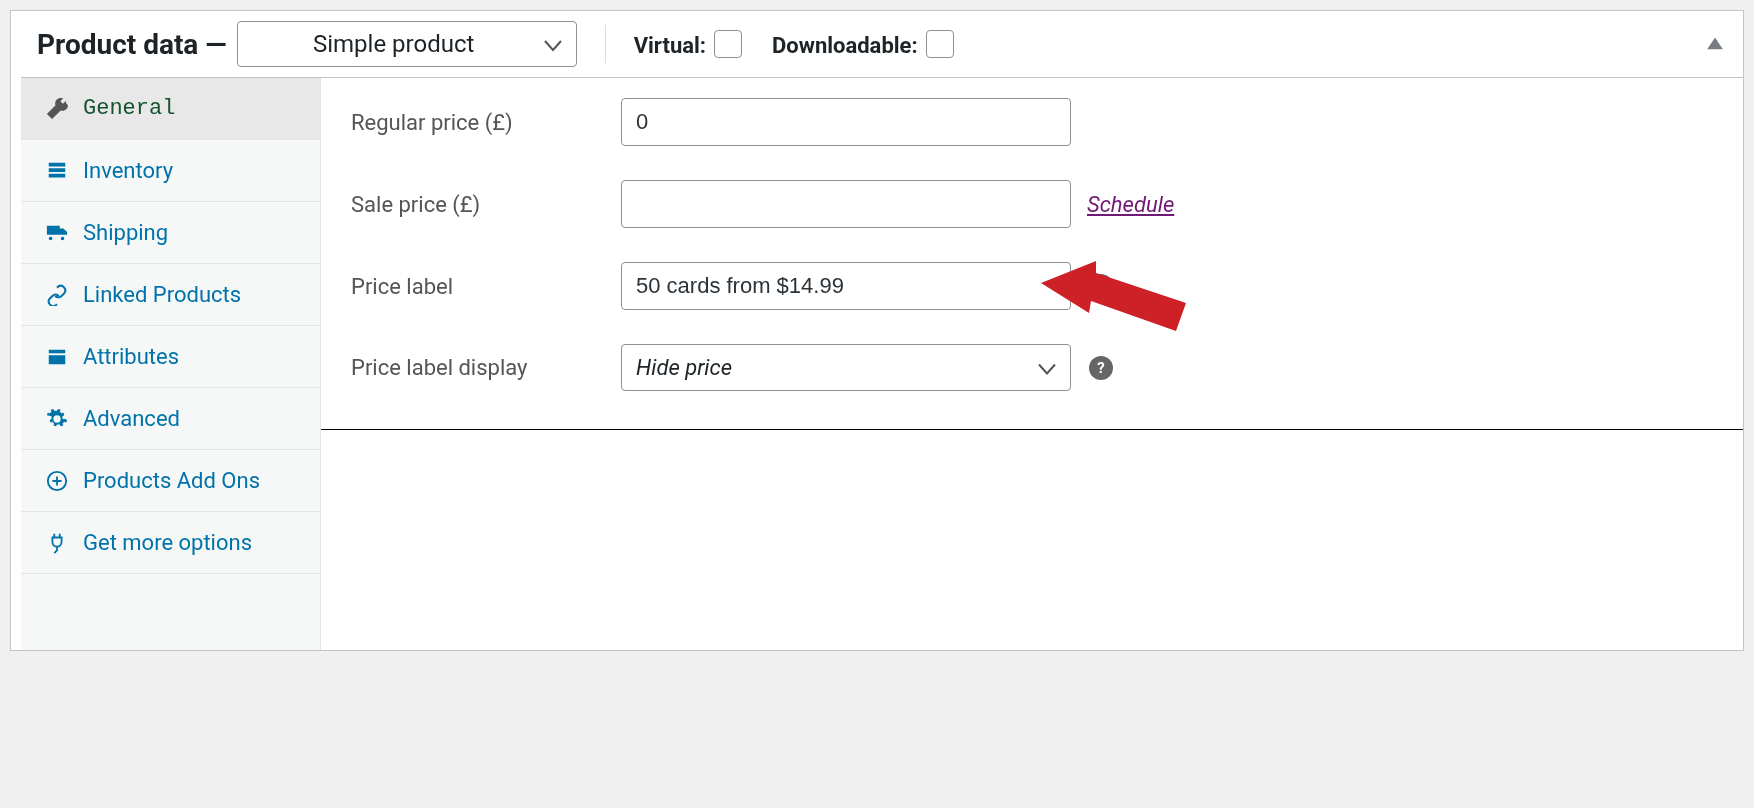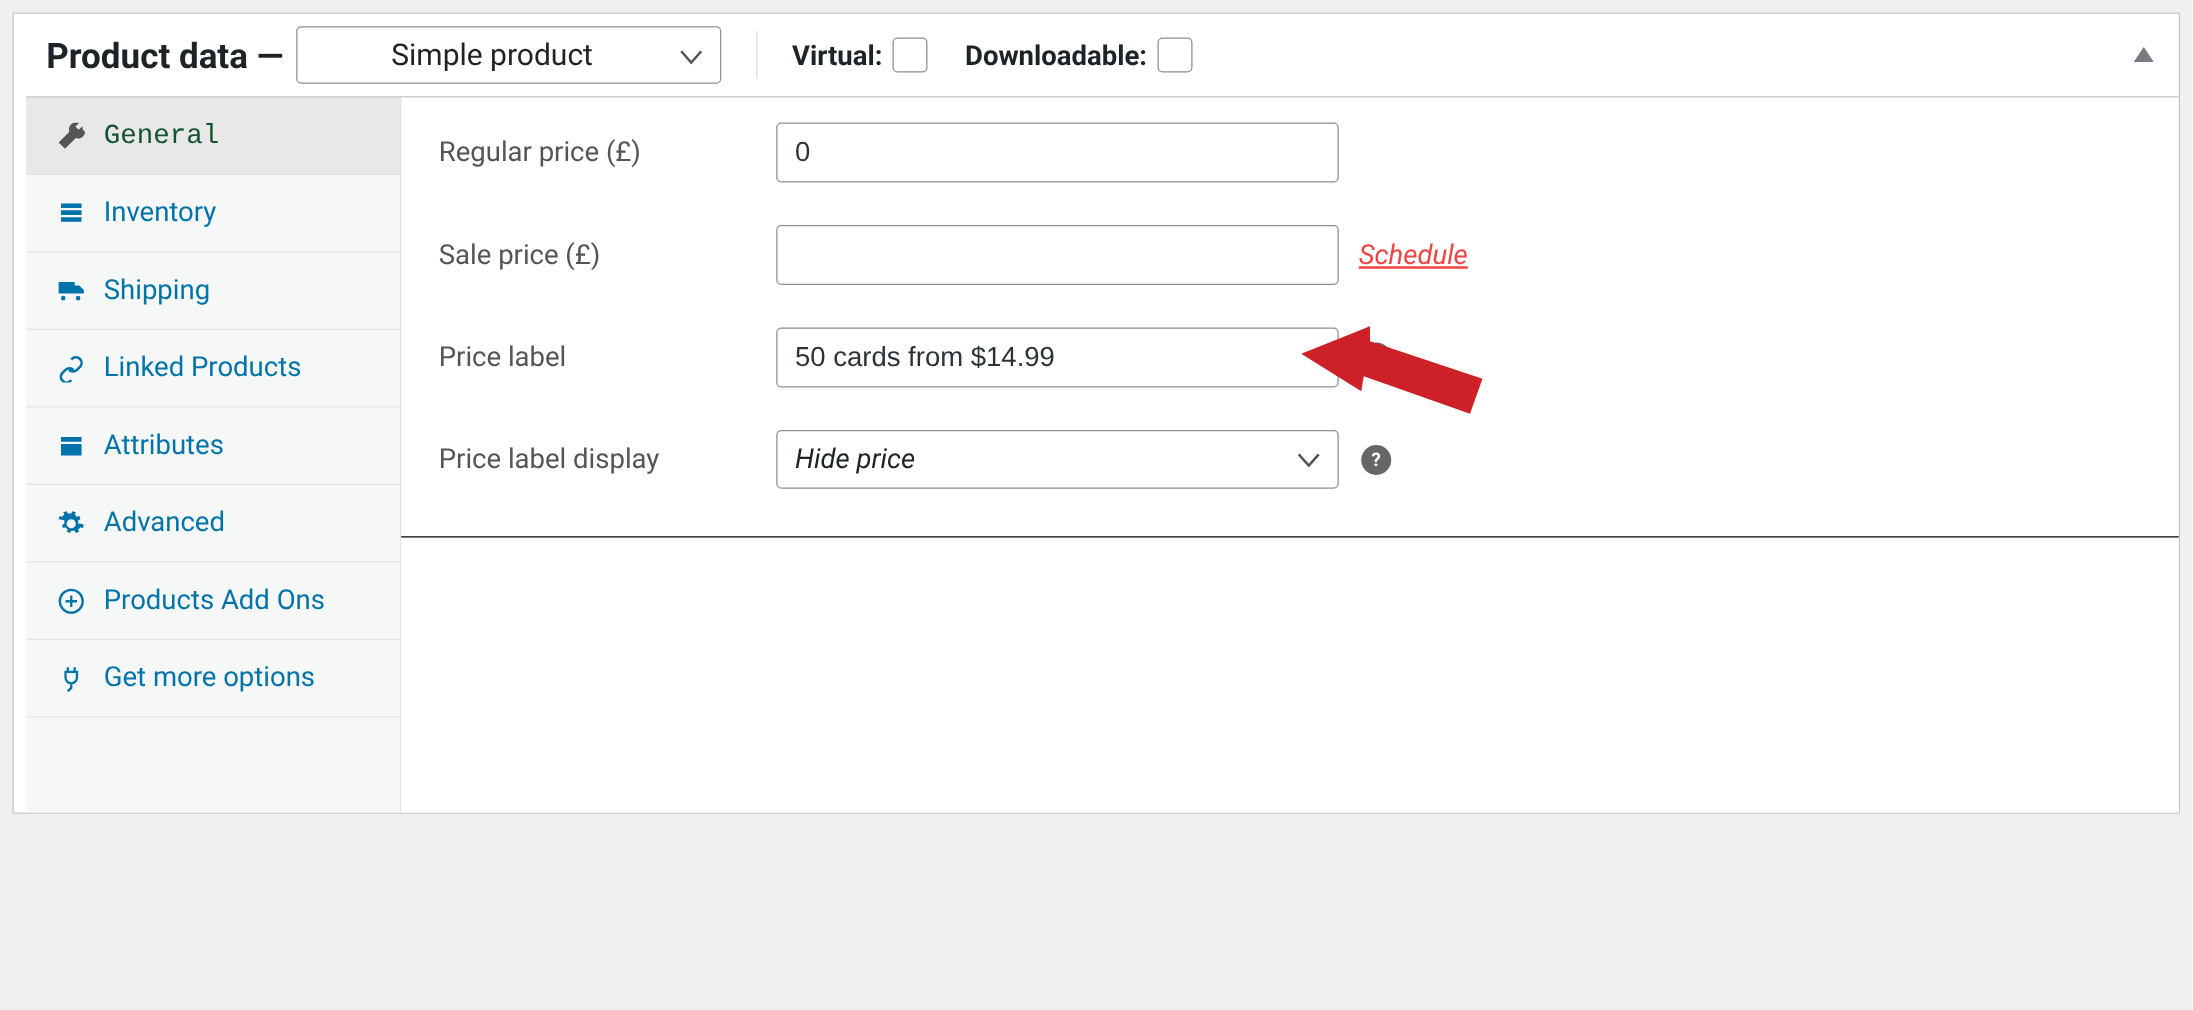--- a/index.html
+++ b/index.html
@@ -143,21 +143,21 @@
     padding: 10px 14px;
     font-size: 22px;
     border: 1px solid #8c8f94;
     border-radius: 4px;
     background: #fff;
     cursor: pointer;
     font-style: italic;
   }
   .schedule-link {
     margin-left: 16px;
-    color: #ef4444;
+    color: #701a75;
     text-decoration: underline;
     font-style: italic;
     font-size: 22px;
     cursor: pointer;
   }
   .help-icon {
     width: 24px;
     height: 24px;
     border-radius: 50%;
     background: #666;

